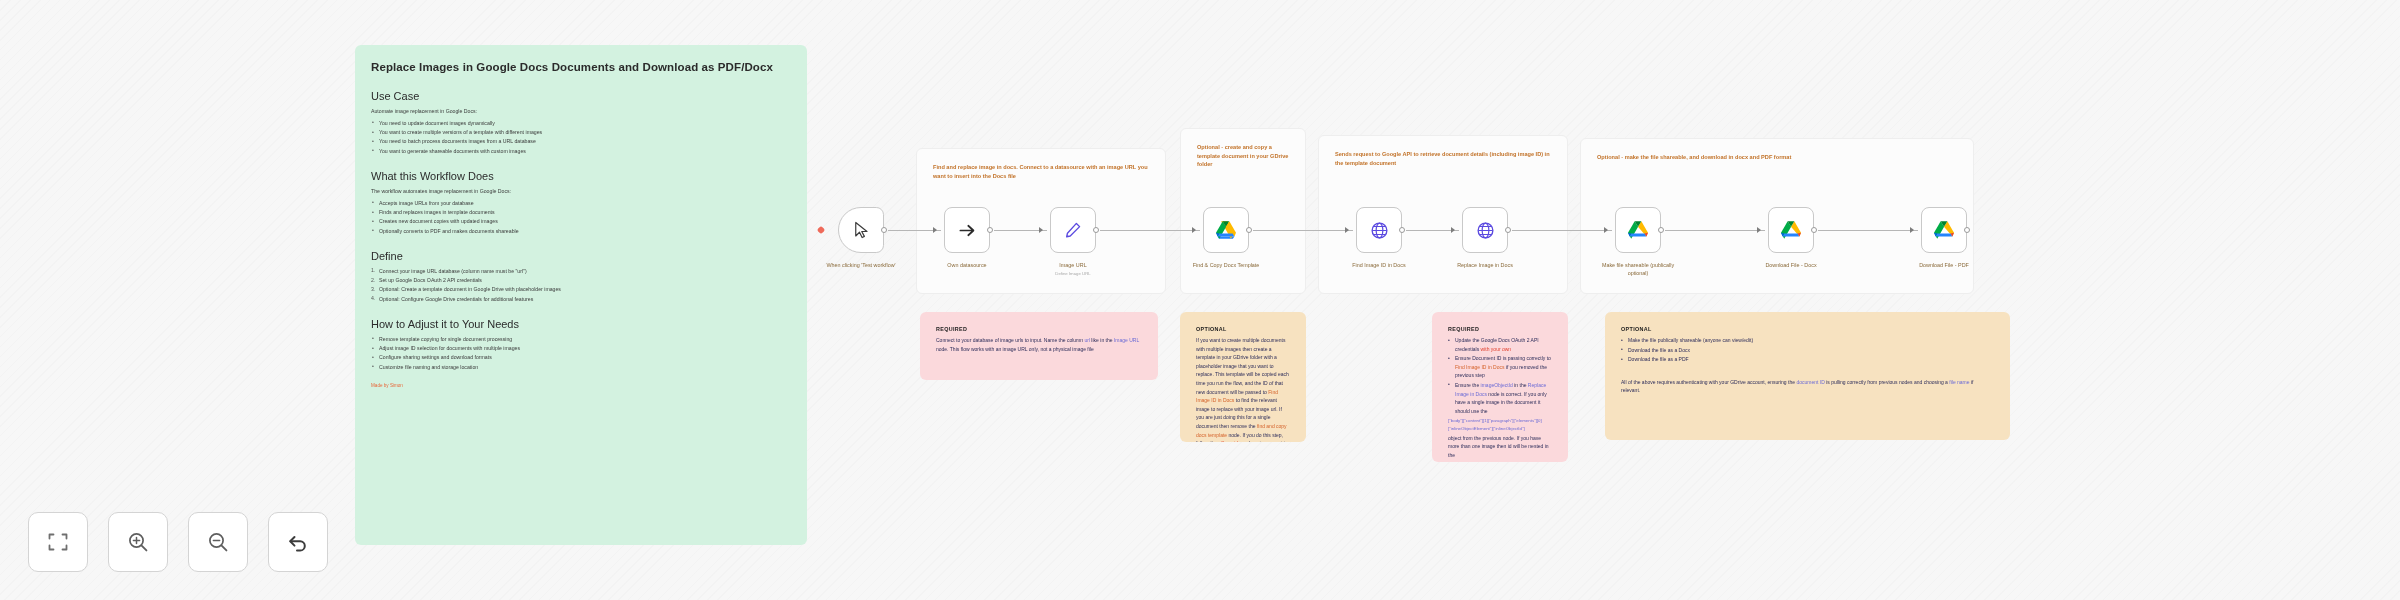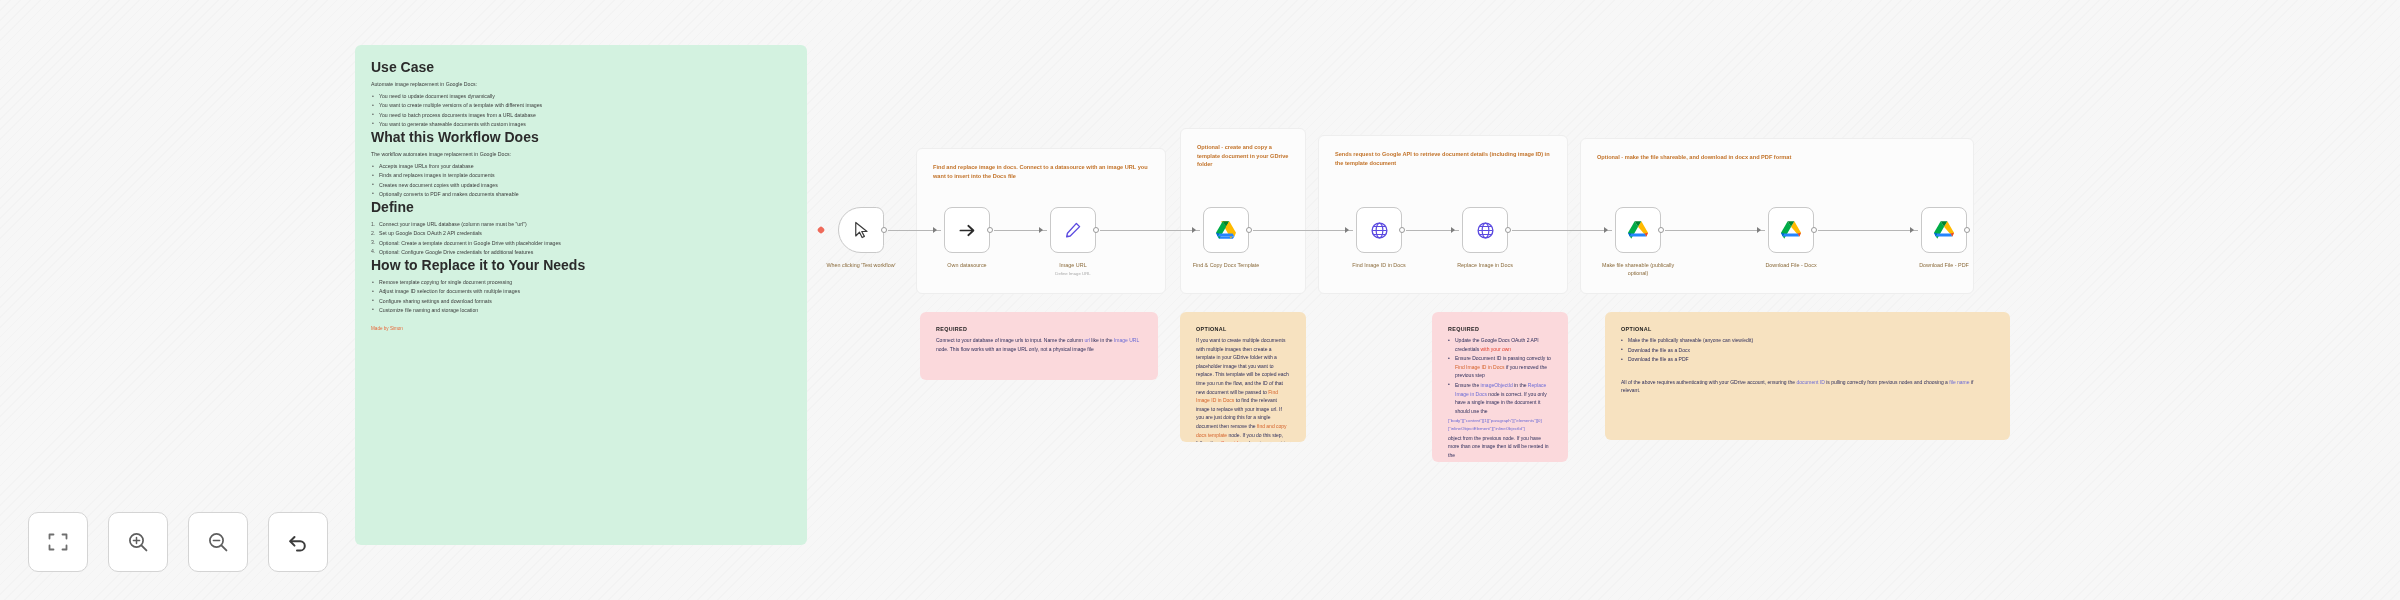--- a/index.html
+++ b/index.html
@@ -26,22 +26,22 @@
   .sticky.green { background: #d3f2e0; }
   .sticky.white { background: #fcfcfc; border: 1px solid #eee; }
   .sticky.pink  { background: #fbd9dc; }
   .sticky.tan   { background: #f7e2c0; }
 
   .doc-h1 {
     font-size: 11.5px; font-weight: 700; color: #2b2b2b;
     line-height: 1.45; letter-spacing: .1px;
   }
   .doc-h2 {
-    font-size: 14px; font-weight: 700; color: #2b2b2b;
-    margin-bottom: 5px;
+    font-size: 11px; font-weight: 400; color: #2b2b2b;
+    margin-top: 14px; margin-bottom: 5px;
   }
   .doc-p {
     font-size: 5.2px; color: #3b3b3b; line-height: 1.75;
     margin-bottom: 3px;
   }
   .doc-list { list-style: none; }
   .doc-list li {
     font-size: 5.2px; color: #3b3b3b; line-height: 1.78;
     padding-left: 8px; position: relative;
   }
@@ -131,20 +131,21 @@
     display: flex; align-items: center; justify-content: center;
     cursor: pointer;
   }
 </style>
 </head>
 <body>
 
 <div id="canvas">
 
   <div class="sticky green" style="left:355px; top:45px; width:452px; height:500px;">
+    <div class="doc-h1">Replace Images in Google Docs Documents and Download as PDF/Docx</div>
 
     <div class="doc-h2">Use Case</div>
     <div class="doc-p">Automate image replacement in Google Docs:</div>
     <ul class="doc-list">
       <li>You need to update document images dynamically</li>
       <li>You want to create multiple versions of a template with different images</li>
       <li>You need to batch process documents images from a URL database</li>
       <li>You want to generate shareable documents with custom images</li>
     </ul>
 
@@ -158,21 +159,21 @@
     </ul>
 
     <div class="doc-h2">Define</div>
     <ol class="doc-list num">
       <li>Connect your image URL database (column name must be "url")</li>
       <li>Set up Google Docs OAuth 2 API credentials</li>
       <li>Optional: Create a template document in Google Drive with placeholder images</li>
       <li>Optional: Configure Google Drive credentials for additional features</li>
     </ol>
 
-    <div class="doc-h2">How to Replace it to Your Needs</div>
+    <div class="doc-h2">How to Adjust it to Your Needs</div>
     <ul class="doc-list">
       <li>Remove template copying for single document processing</li>
       <li>Adjust image ID selection for documents with multiple images</li>
       <li>Configure sharing settings and download formats</li>
       <li>Customize file naming and storage location</li>
     </ul>
 
     <div class="doc-p lnk" style="margin-top:10px;font-size:4.6px">Made by Simon</div>
   </div>
 

